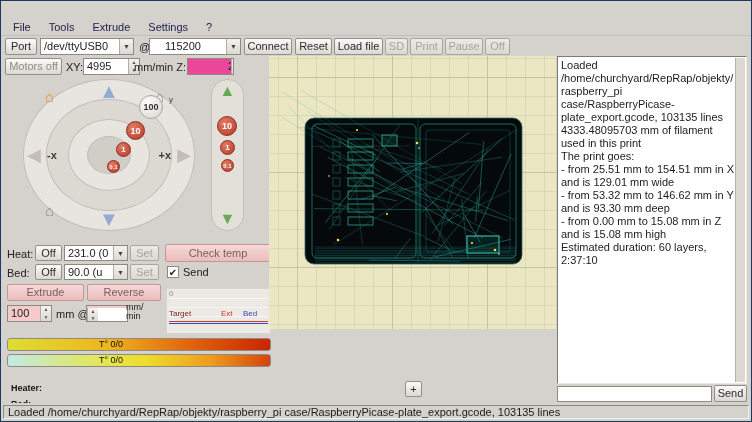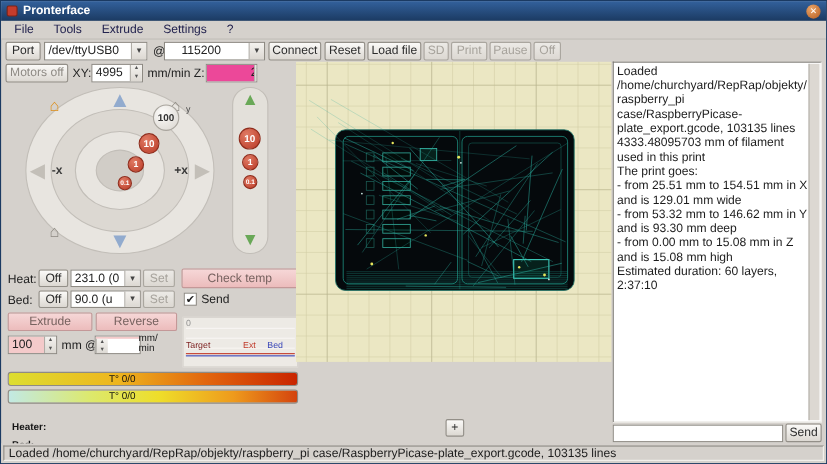--- a/index.html
+++ b/index.html
@@ -83,25 +83,20 @@
   .statusbar { position:absolute; left:0; top:402px; width:750px; height:18px; background:#d5d1cc; }
   .status-field { position:absolute; left:2px; top:2px; right:2px; bottom:2px; border:1px solid;
     border-color:#8e8a83 #f5f3ef #f5f3ef #8e8a83; padding:0 4px; line-height:12px; white-space:nowrap;
     overflow:hidden; color:#1c1c1c; }
 </style>
 </head>
 <body>
 
 <div class="window">
 
-  <div class="titlebar">
-    <span class="app-icon"></span>
-    <span class="title">Pronterface</span>
-    <span class="close-btn">✕</span>
-  </div>
 
   <div class="menubar">
     <span class="menu-item">File</span>
     <span class="menu-item">Tools</span>
     <span class="menu-item">Extrude</span>
     <span class="menu-item">Settings</span>
     <span class="menu-item">?</span>
   </div>
 
   <div class="btn" style="left:4px;top:37px;width:32px;">Port</div>
@@ -117,21 +112,21 @@
   <div class="btn" style="left:243px;top:37px;width:48px;">Connect</div>
   <div class="btn" style="left:294px;top:37px;width:37px;">Reset</div>
   <div class="btn" style="left:333px;top:37px;width:49px;">Load file</div>
   <div class="btn disabled" style="left:384px;top:37px;width:23px;">SD</div>
   <div class="btn disabled" style="left:409px;top:37px;width:33px;">Print</div>
   <div class="btn disabled" style="left:444px;top:37px;width:38px;">Pause</div>
   <div class="btn disabled" style="left:484px;top:37px;width:25px;">Off</div>
 
   <div class="btn dim" style="left:4px;top:57px;width:57px;">Motors off</div>
   <span class="label" style="left:65px;top:60px;">XY:</span>
-  <div class="field" style="left:82px;top:57px;width:47px;">
+  <div class="field" style="left:82px;top:57px;width:57px;">
     <span class="spin-val">4995</span>
     <span class="spin-btns">
       <i>▲</i>
       <i>▼</i>
     </span>
   </div>
   <span class="label" style="left:133px;top:60px;">mm/min Z:</span>
   <div class="field green" style="left:186px;top:57px;width:47px;">
     <span class="spin-val">200</span>
     <span class="spin-btns">

